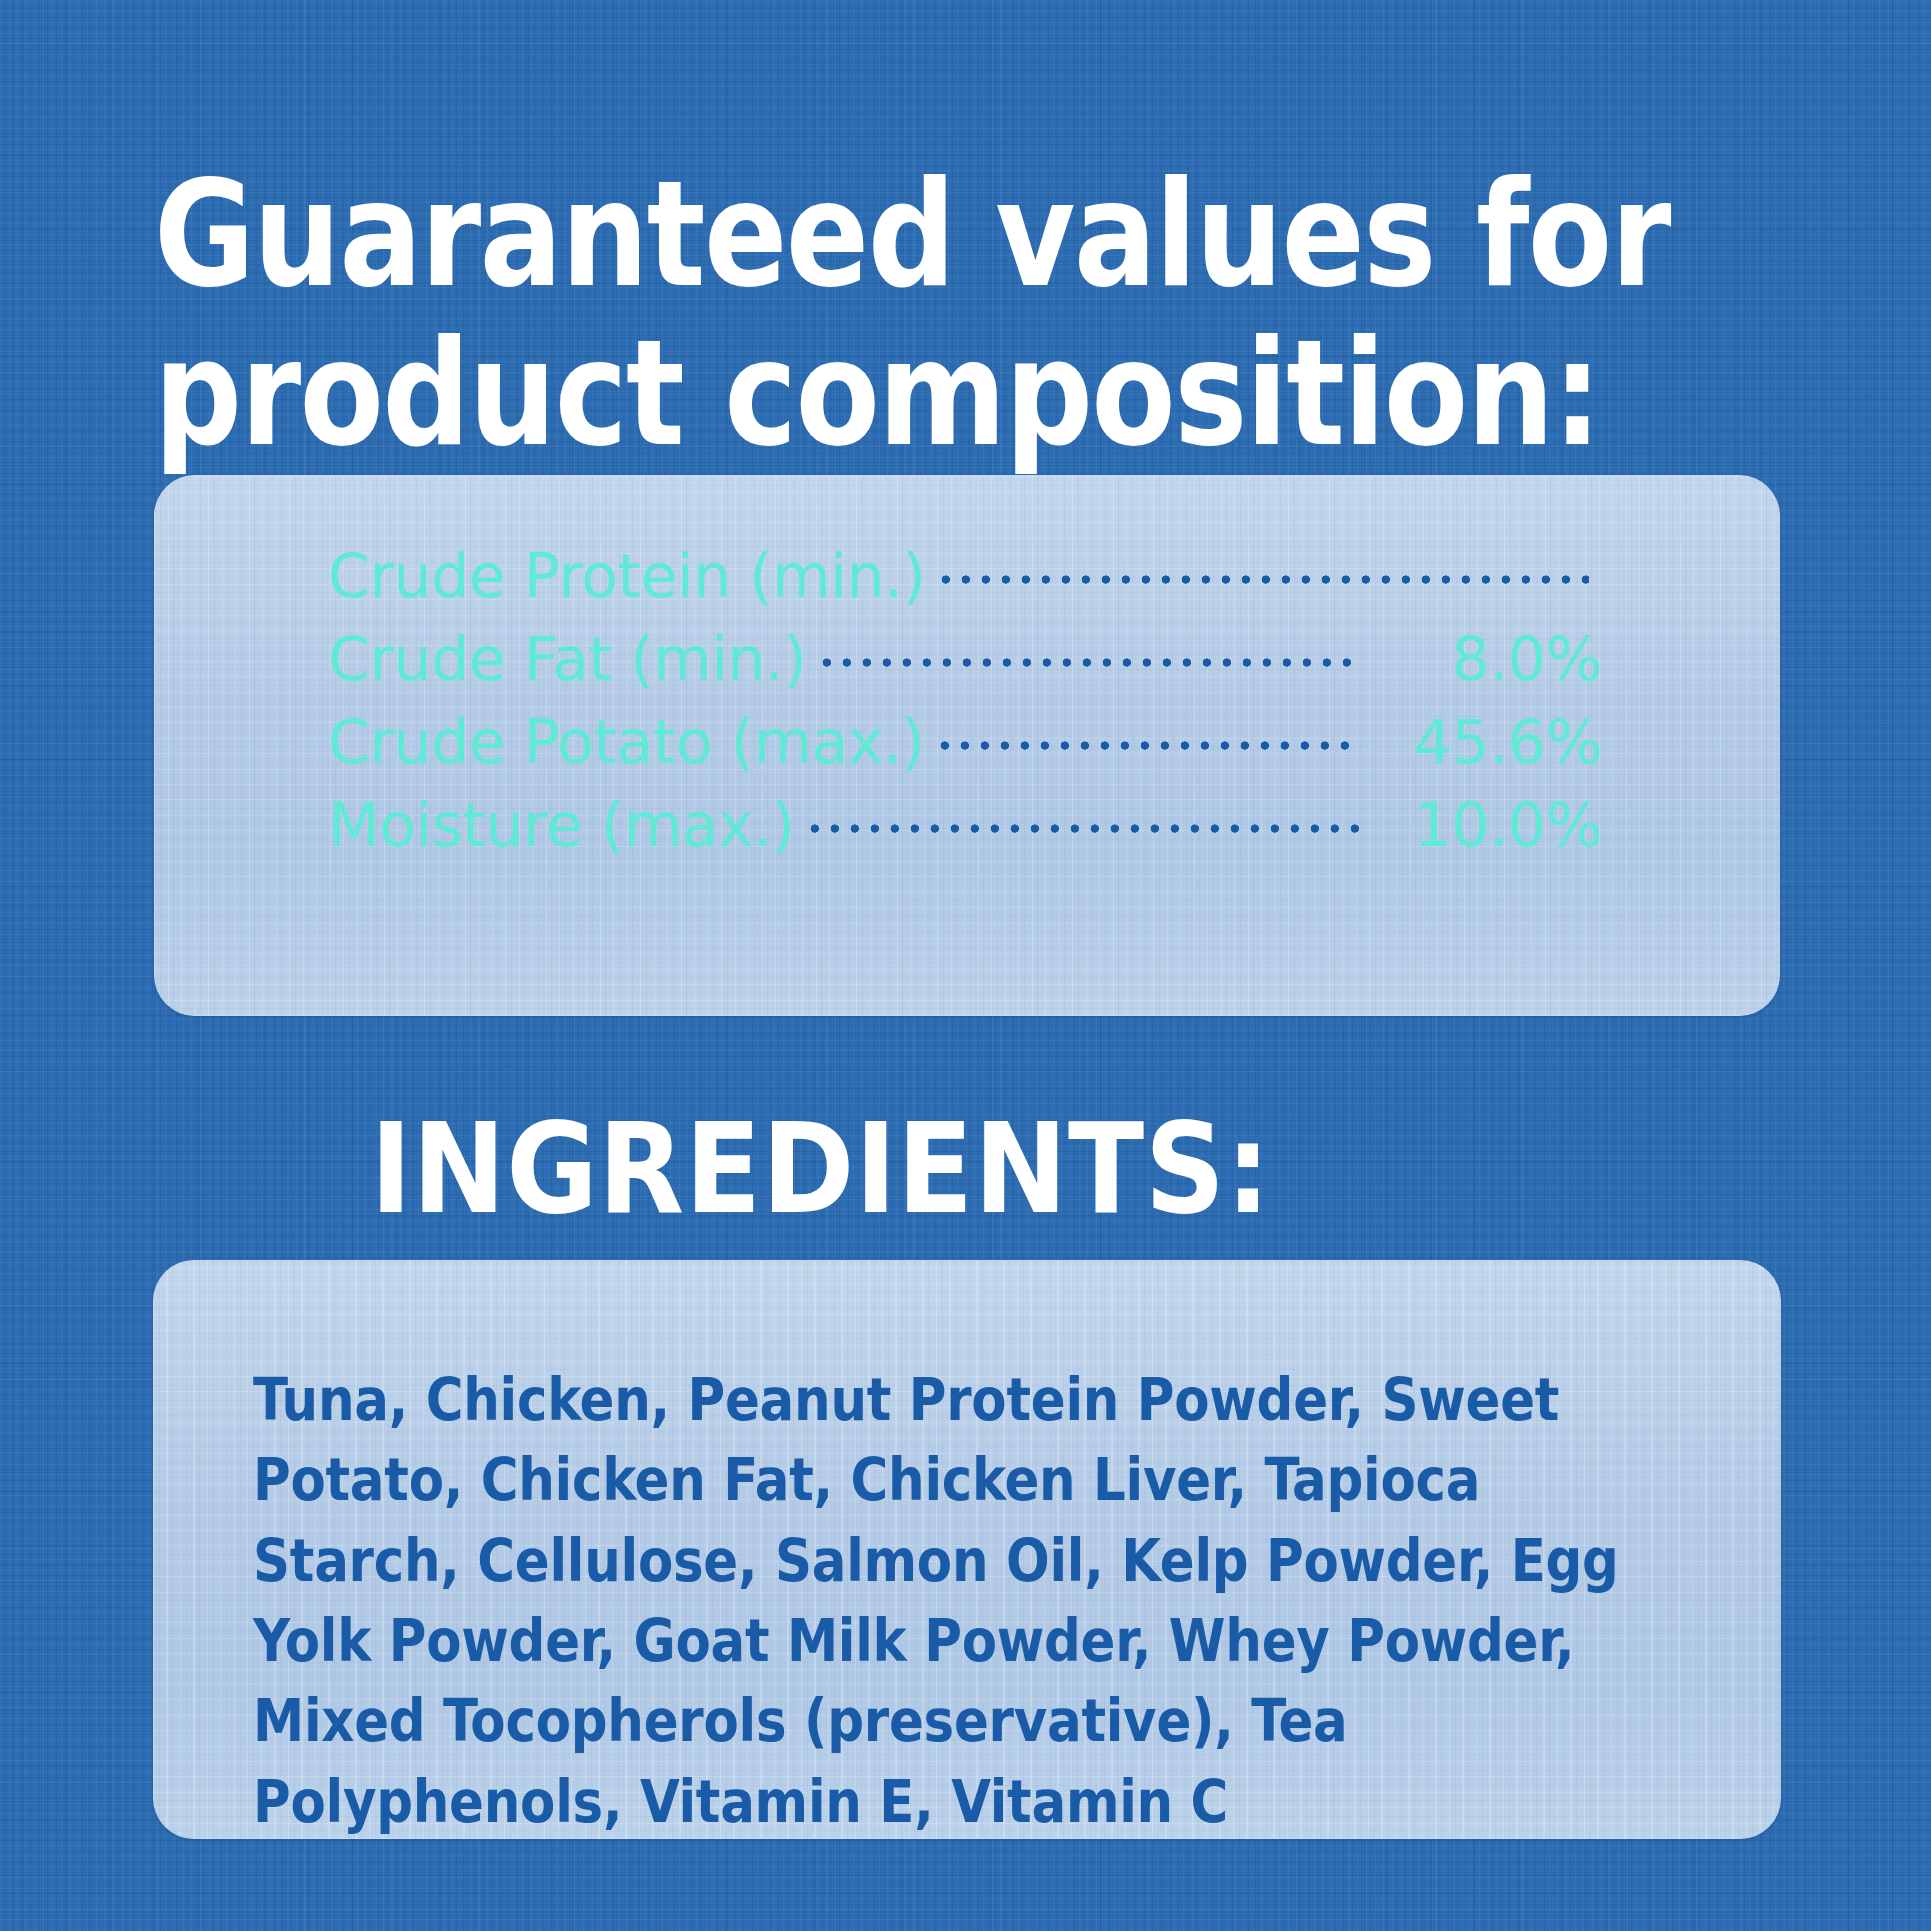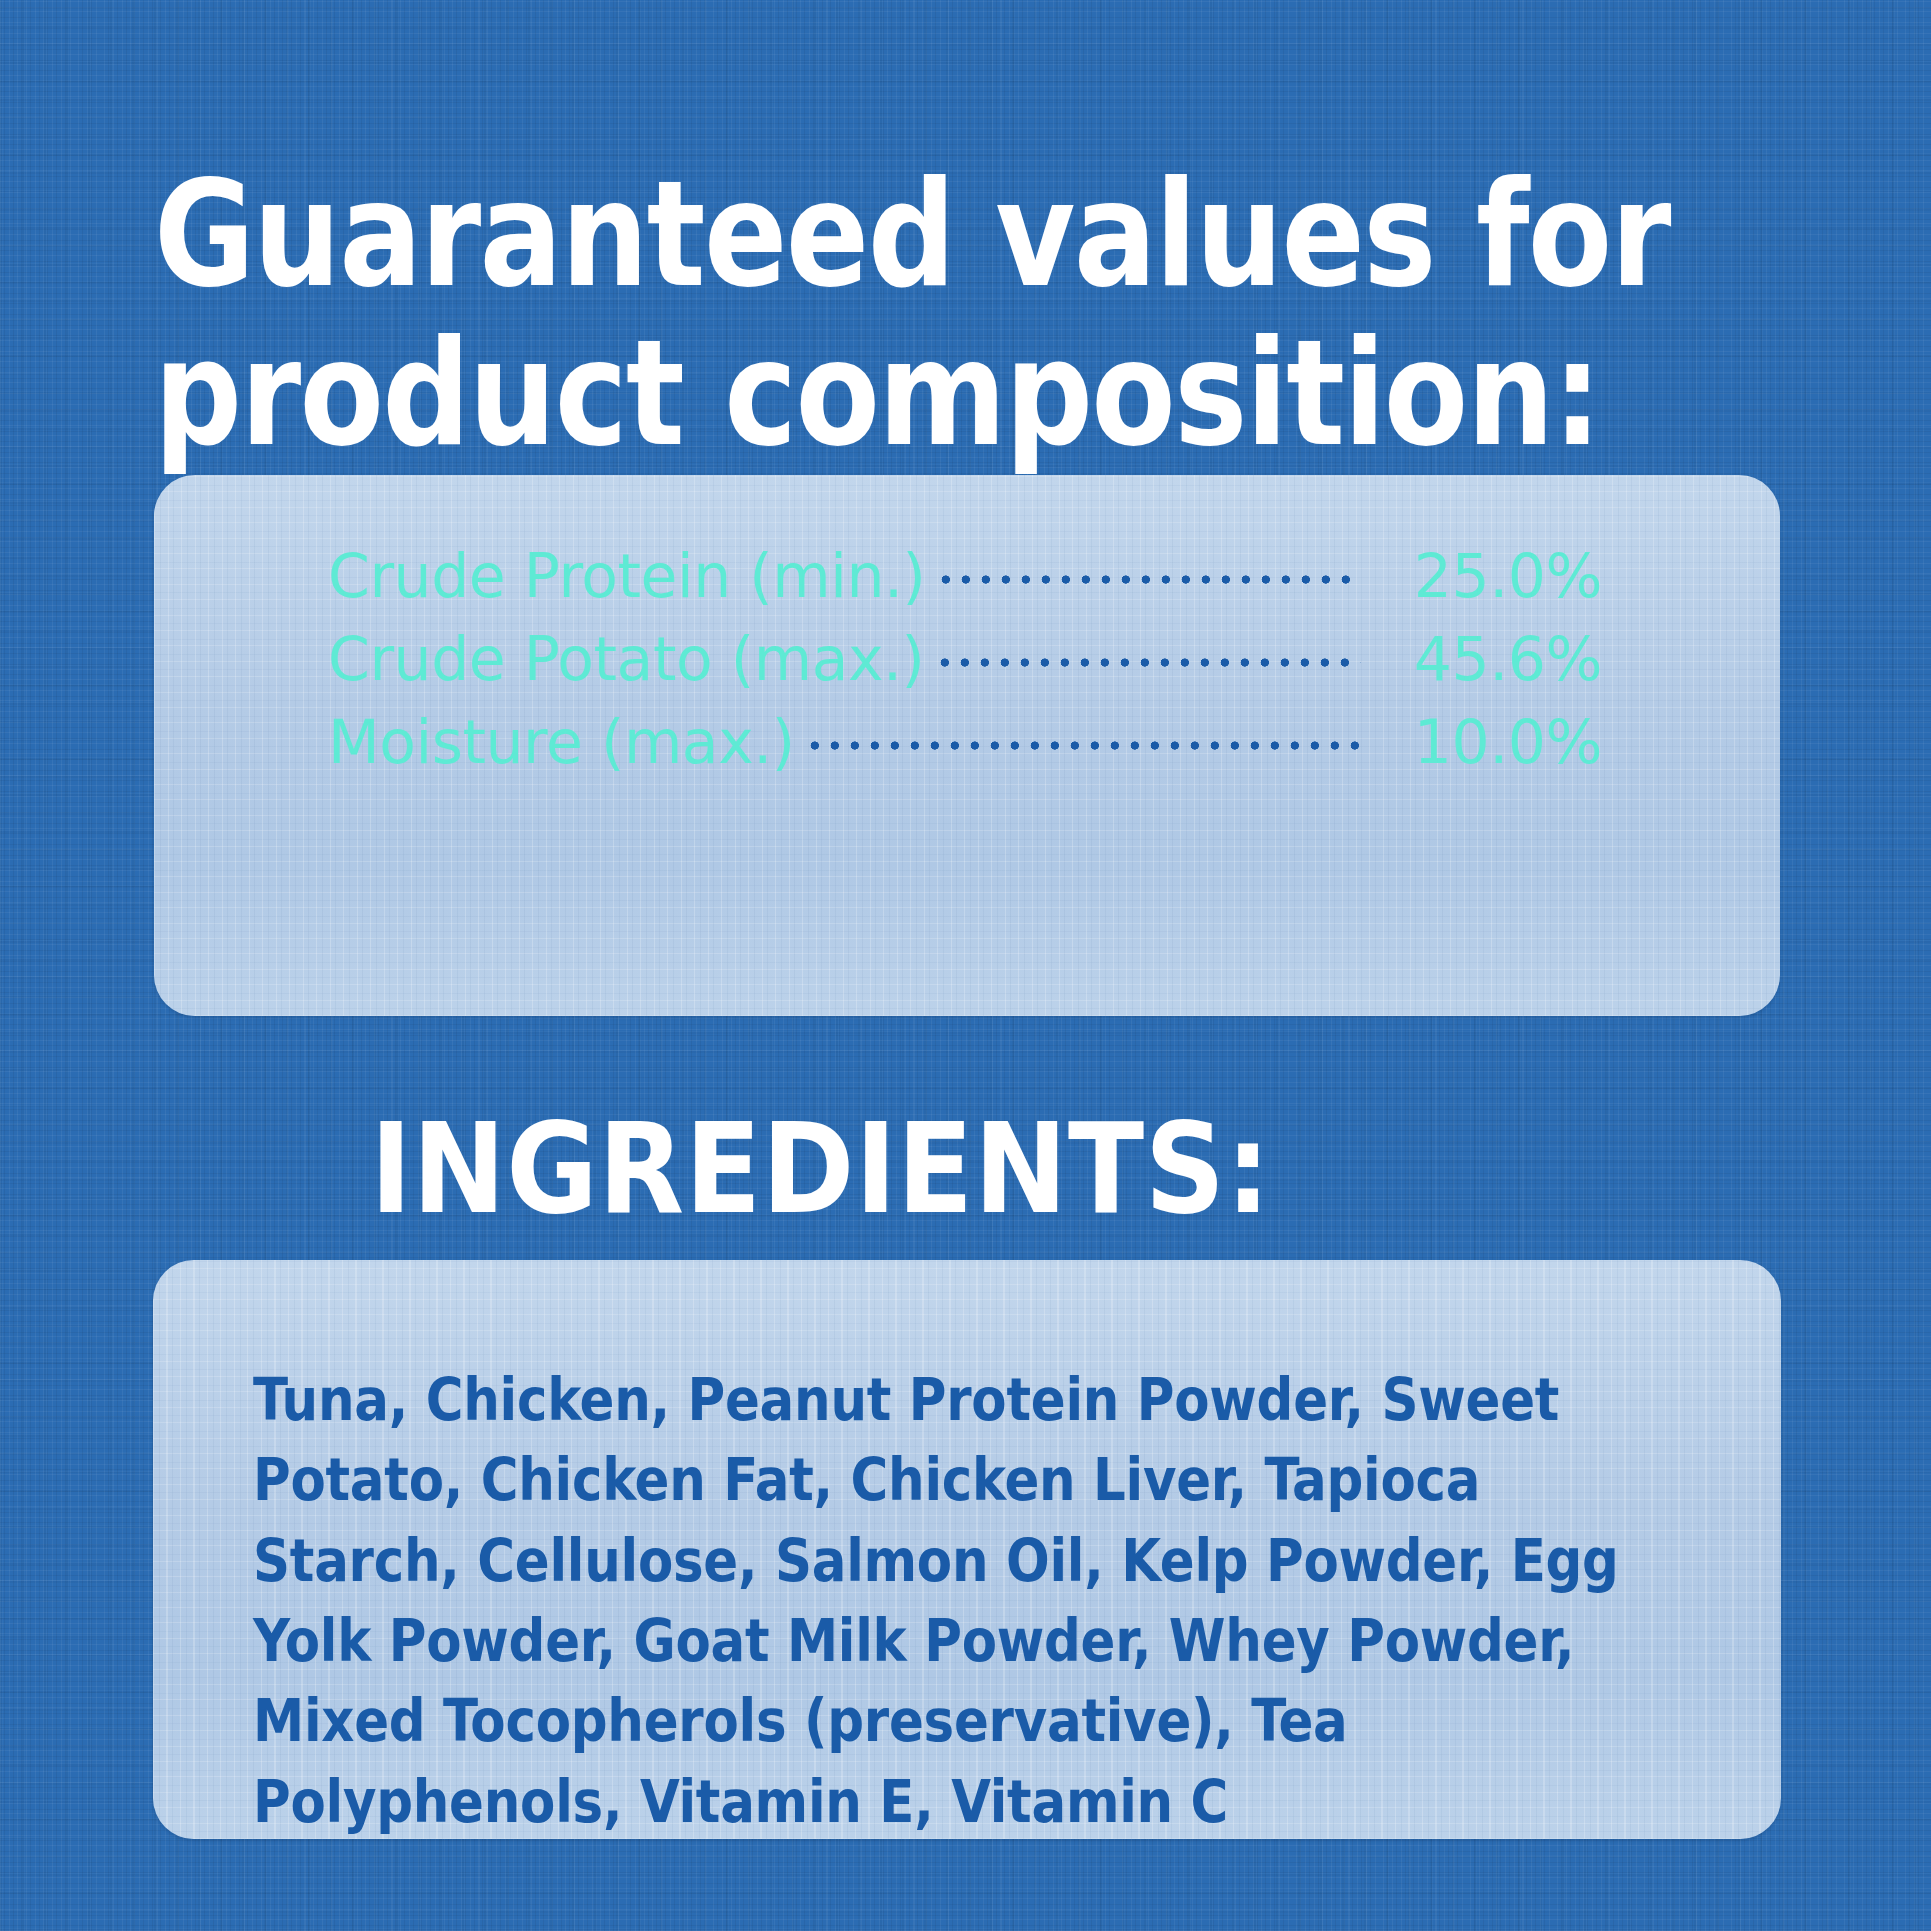--- a/index.html
+++ b/index.html
@@ -206,21 +206,25 @@
 <div id="stage">
 
   <h1 id="main-title" class="grunge-heading">Guaranteed values for product composition:</h1>
 
   <section id="nutrition-panel" class="panel"></section>
 
   <div id="nutrition-list">
       <div class="nutrition-row">
         <span class="nut-label">Crude Protein (min.)</span>
         <span class="nut-leader"></span>
-        <span class="nut-value">25.0%</span>
+      </div>
+      <div class="nutrition-row">
+        <span class="nut-label">Crude Fat (min.)</span>
+        <span class="nut-leader"></span>
+        <span class="nut-value">8.0%</span>
       </div>
       <div class="nutrition-row">
         <span class="nut-label">Crude Potato  (max.)</span>
         <span class="nut-leader"></span>
         <span class="nut-value">45.6%</span>
       </div>
       <div class="nutrition-row">
         <span class="nut-label">Moisture (max.)</span>
         <span class="nut-leader"></span>
         <span class="nut-value">10.0%</span>

